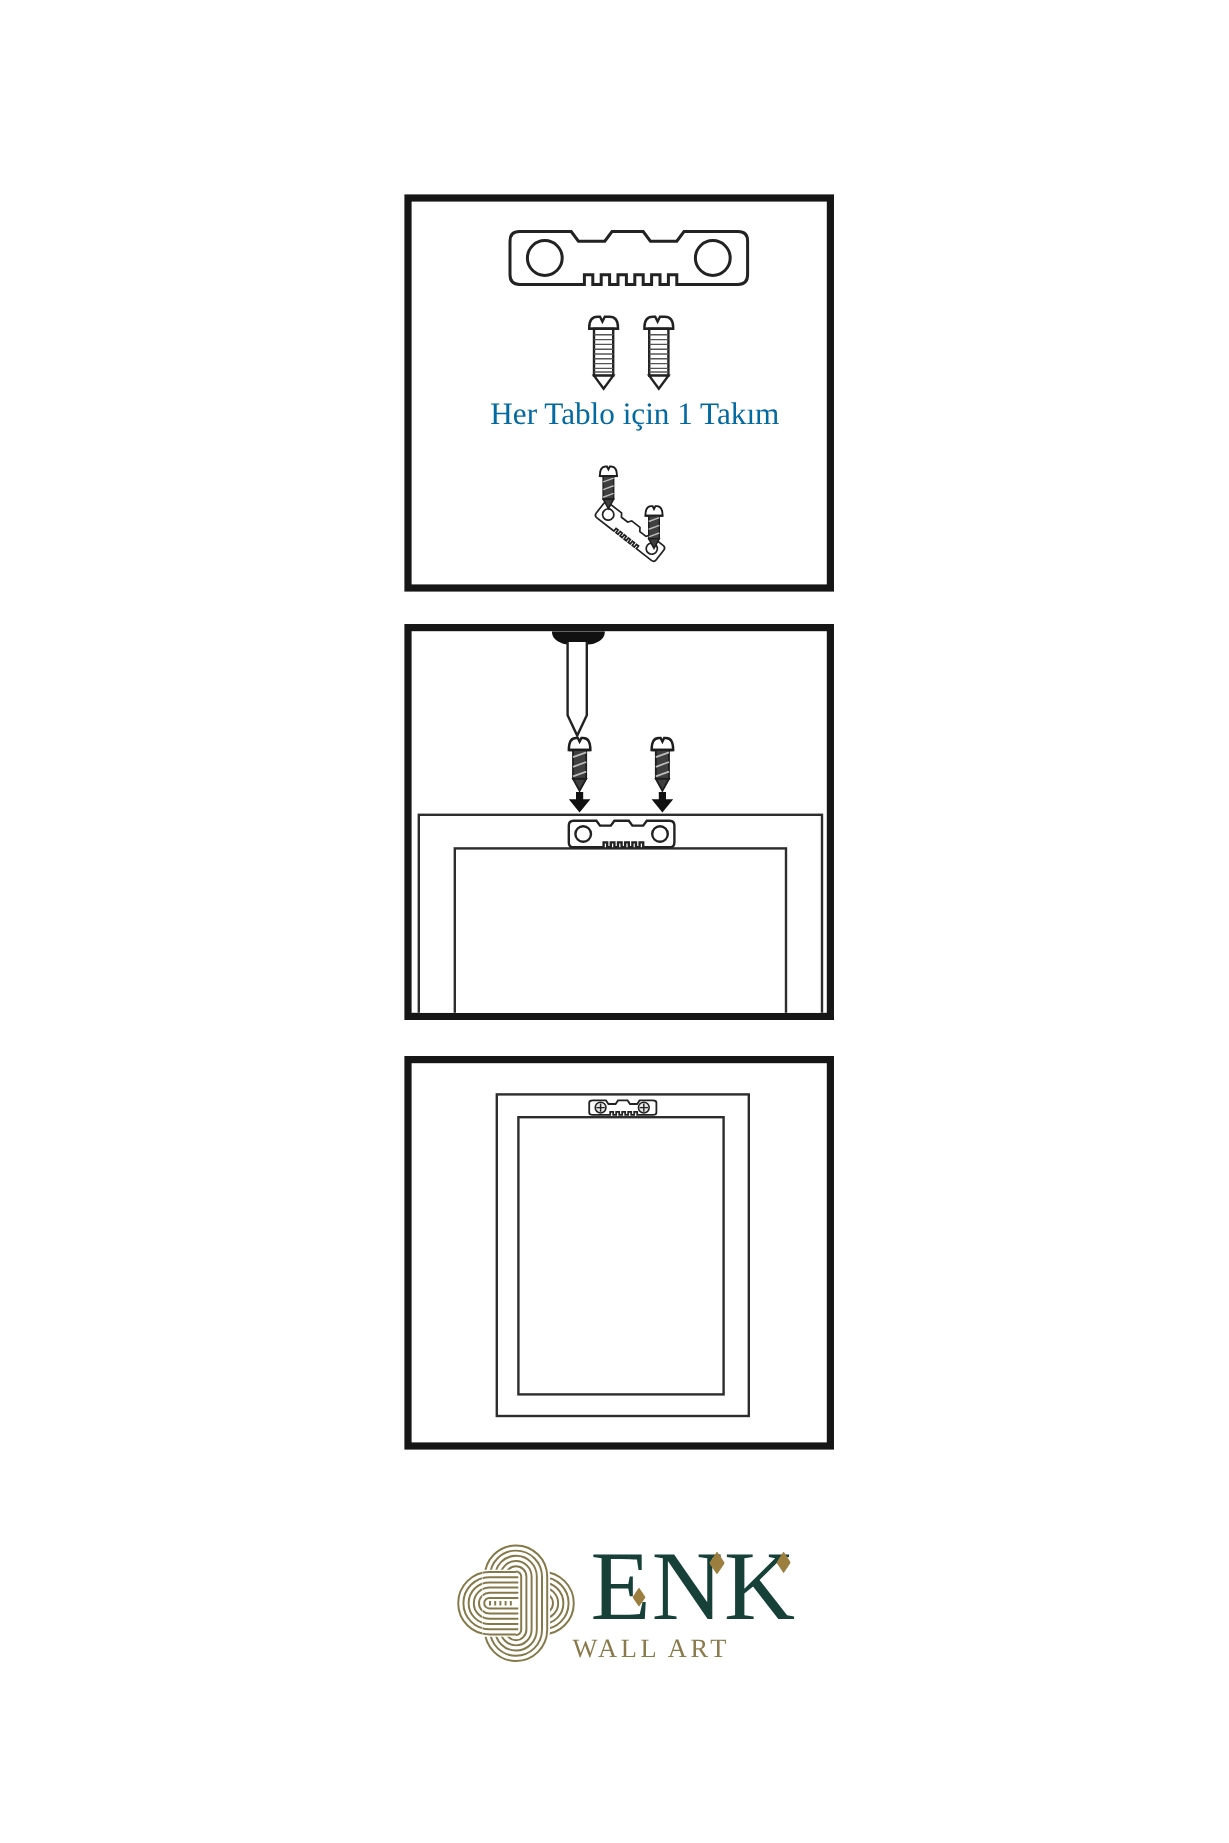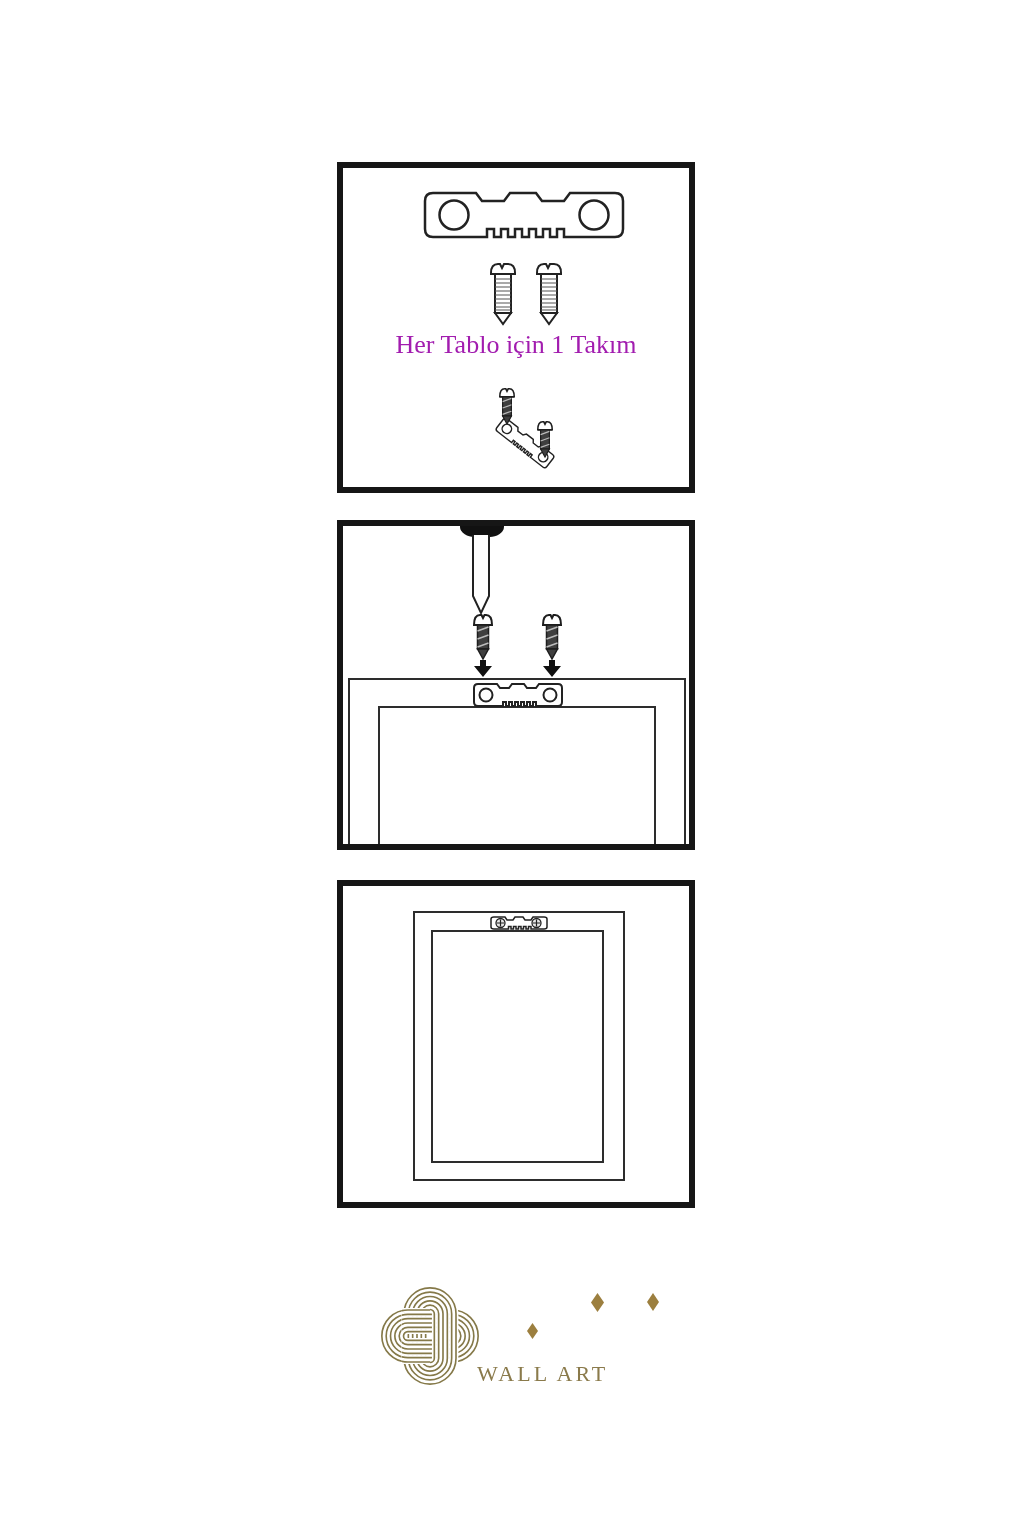--- a/index.html
+++ b/index.html
@@ -10,21 +10,21 @@
   .panel{
     position:absolute;left:337px;width:358px;background:#ffffff;
     border:6px solid #161616;box-sizing:border-box;
   }
   #panel-kit{top:162px;height:331px;}
   #panel-install{top:520px;height:330px;}
   #panel-result{top:880px;height:328px;}
   .panel svg{display:block;width:100%;height:100%;}
   #kit-label{
     position:absolute;left:0;top:160px;width:100%;text-align:center;
-    font-size:26px;line-height:34px;color:#a21caf;letter-spacing:0px;
+    font-size:26px;line-height:34px;color:#0369a1;letter-spacing:0px;padding-left:13px;
   }
   
   #brand{position:absolute;left:375px;top:1275px;width:300px;height:132px;}
   #knot{position:absolute;left:3px;top:5px;}
   #brand-name{
     position:absolute;left:117px;top:6px;font-size:82px;line-height:1;
     color:#174038;letter-spacing:1px;font-weight:normal;
   }
   #brand-tagline{
     position:absolute;left:102px;top:87px;font-size:22px;line-height:1.1;
@@ -185,17 +185,18 @@
       <g stroke="#857949" stroke-width="1.7" fill="none">
         <rect x="-50" y="-27" width="100" height="54" rx="27"></rect>
         <rect x="-45.5" y="-22.5" width="91" height="45" rx="22.5"></rect>
         <rect x="-41" y="-18" width="82" height="36" rx="18"></rect>
         <rect x="-36.5" y="-13.5" width="73" height="27" rx="13.5"></rect>
         <rect x="-32" y="-9" width="64" height="18" rx="9"></rect>
         <rect x="-27.5" y="-4.5" width="55" height="9" rx="4.5"></rect>
       </g>
     </g>
   </svg>
+  <div id="brand-name">ENK</div>
   <span class="diamond" id="diamond-1"></span>
   <span class="diamond" id="diamond-2"></span>
   <span class="diamond" id="diamond-3"></span>
   <div id="brand-tagline">WALL ART</div>
 </div>
 
 </body></html>

